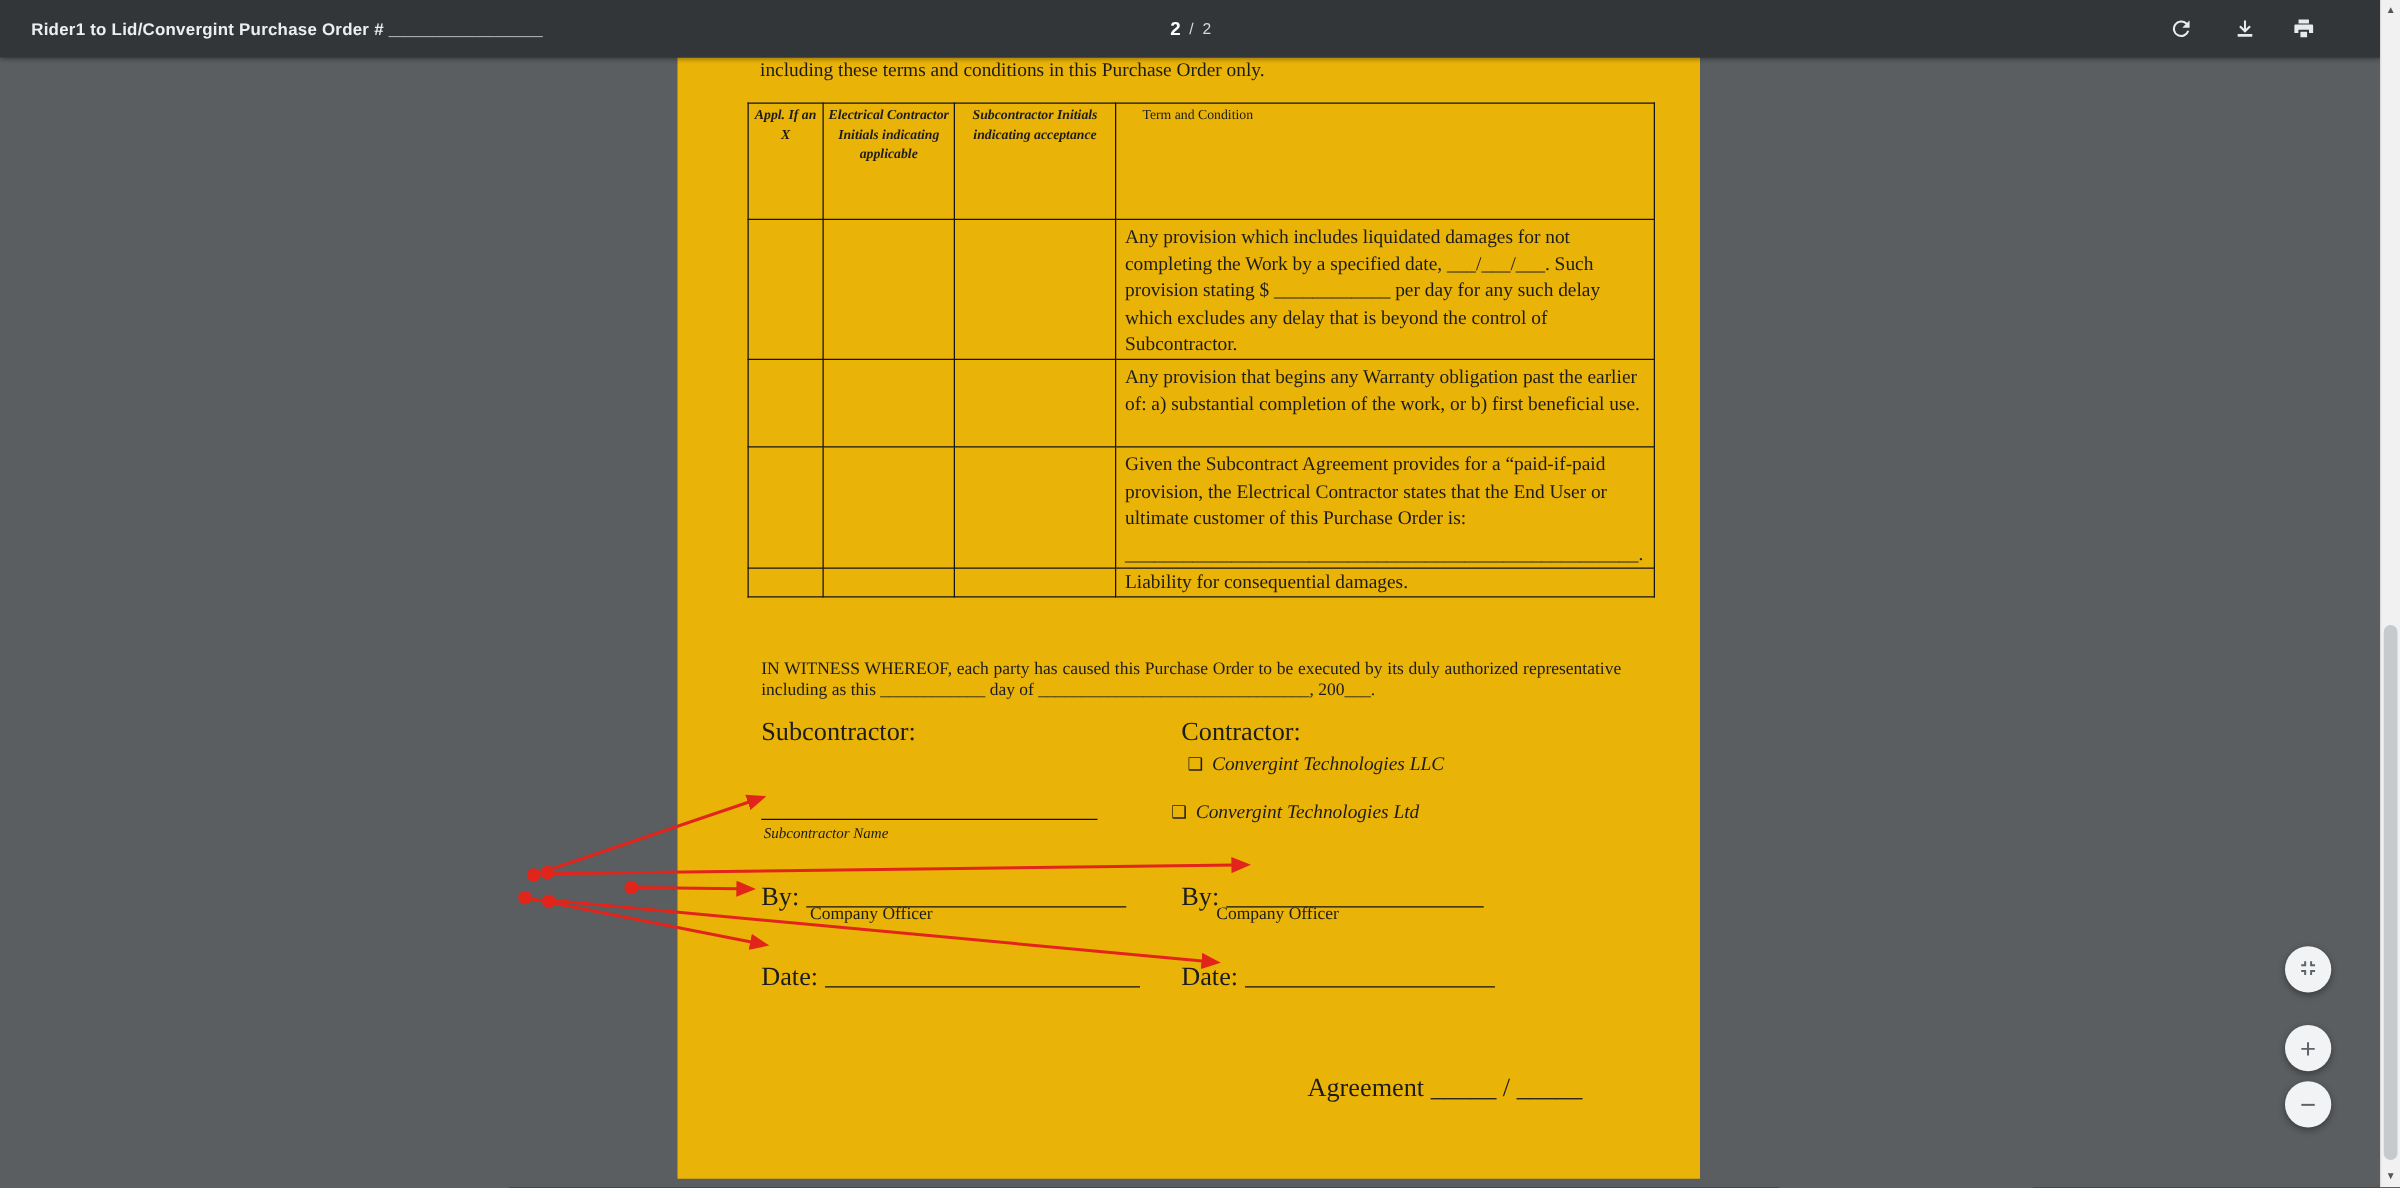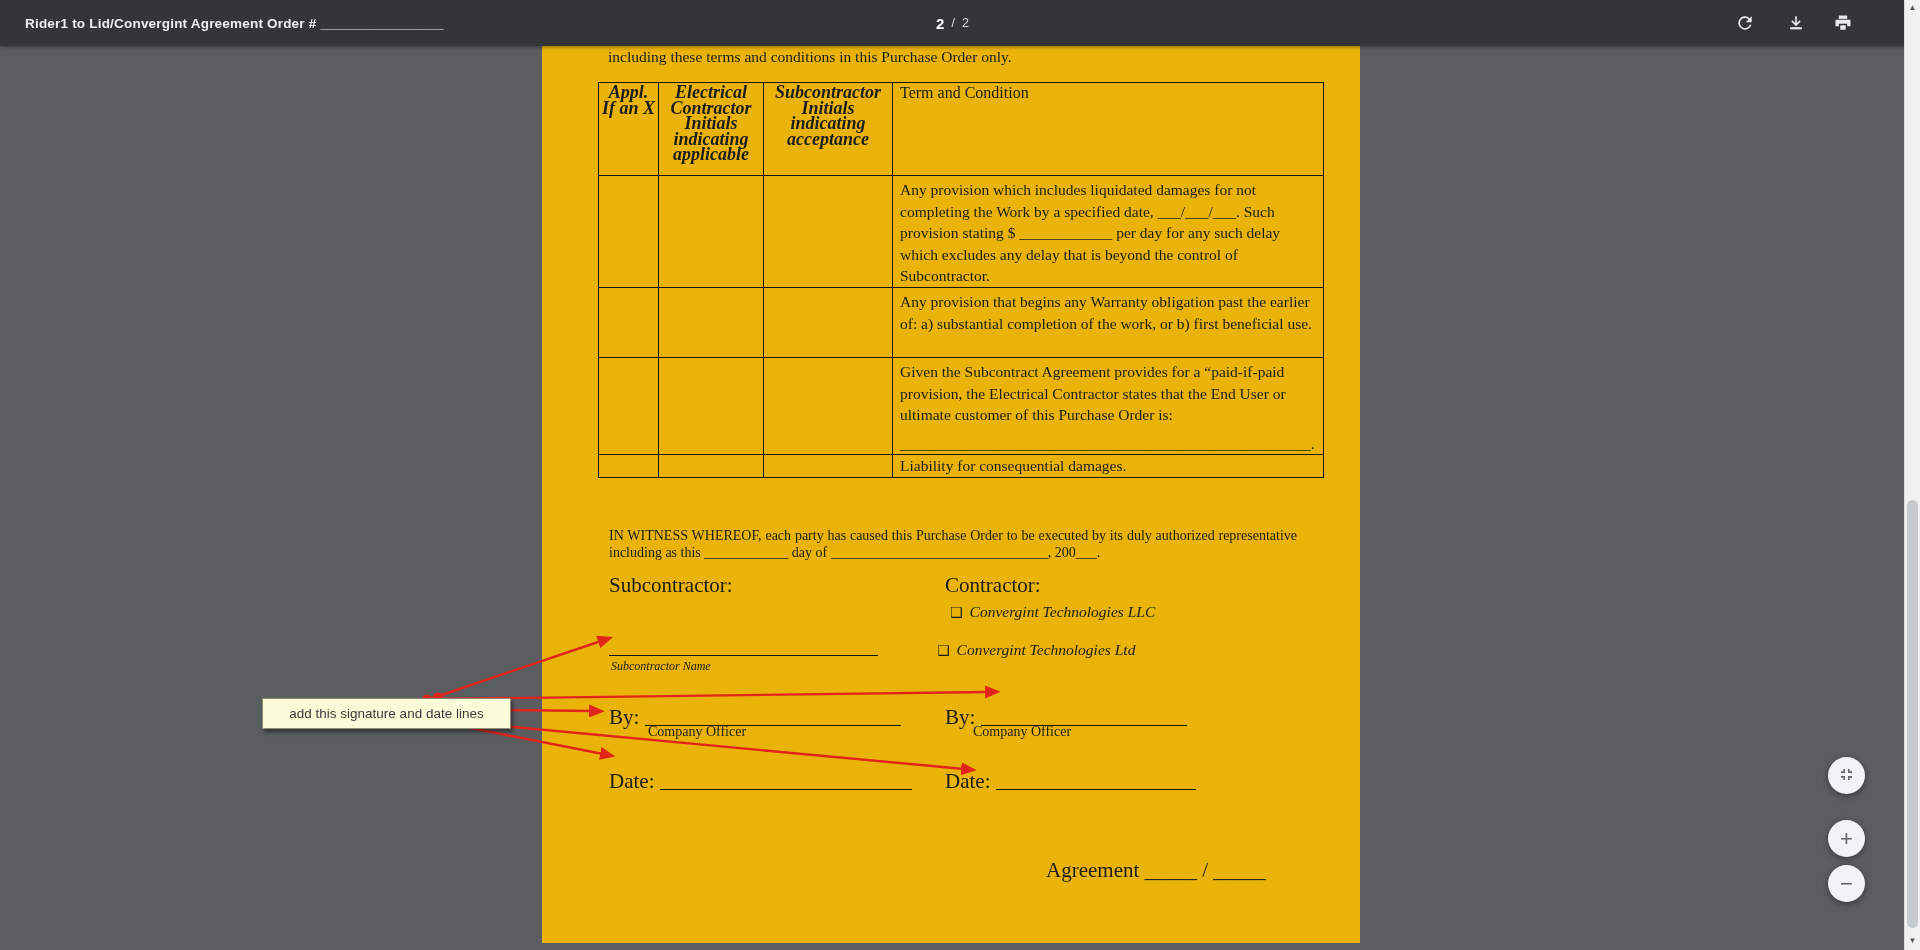--- a/index.html
+++ b/index.html
@@ -31,24 +31,24 @@
 
   
   .page{position:absolute;left:542px;top:46px;width:818px;height:897px;background:#eab308;
         color:#1c1c1c;font-family:"Liberation Serif","DejaVu Serif",serif;}
   .abs{position:absolute;}
   .top-line{left:66px;top:2px;font-size:15.5px;}
 
   
   table.terms{position:absolute;left:56px;top:36px;border-collapse:collapse;table-layout:fixed;}
   table.terms td,table.terms th{border:1px solid #141414;vertical-align:top;overflow:hidden;}
-  th.hd{font-weight:bold;font-style:italic;font-size:18px;line-height:15.5px;
+  th.hd{font-weight:bold;font-style:italic;font-size:11px;line-height:15.5px;
         vertical-align:middle;padding:2px 2px;}
-  th.hd-term{font-weight:normal;font-style:normal;font-size:16px;text-align:left;
-             vertical-align:middle;padding-left:7px;}
+  th.hd-term{font-weight:normal;font-style:normal;font-size:11px;text-align:left;
+             vertical-align:middle;padding-left:21px;}
   td.term{font-size:15.5px;line-height:21.5px;padding:3px 8px 0 7px;margin-top:24px;}
   tr.hrow{height:93px;} tr.r0{height:112px;} tr.r1{height:70px;} tr.r2{height:93px;} tr.r3{height:22px;}
   .blank-line{display:block;margin-top:7px;letter-spacing:0;white-space:nowrap;}
 
   
   .witness{left:67px;top:482px;width:688px;font-size:14px;line-height:16.5px;}
   .witness .j{text-align:justify;text-align-last:justify;}
 
   
   .lbl{font-size:21px;}
@@ -72,21 +72,21 @@
   .fab-fit{left:1828px;top:757px;}
   .fab-plus{left:1828px;top:820px;font-size:22px;font-weight:400;}
   .fab-minus{left:1828px;top:865px;font-size:22px;font-weight:400;}
 </style>
 </head>
 <body>
 
 <div class="app">
 
   <div class="toolbar">
-    <div class="toolbar-title">Rider1 to Lid/Convergint Agreement Order # ________________</div>
+    <div class="toolbar-title">Rider1 to Lid/Convergint Purchase Order # ________________</div>
     <div class="page-indicator">
       <span class="page-current">2</span>
       <span class="page-sep">/</span>
       <span class="page-total">2</span>
     </div>
     <button class="tb-btn" style="left:1733px">
       <span>
         <svg width="20" height="20" viewBox="0 0 24 24" fill="#e8eaed">
           <path d="M17.65 6.35A8 8 0 1 0 19.73 14h-2.09a6 6 0 1 1-1.41-6.24L13 11h7V4l-2.35 2.35z"></path>
         </svg>
@@ -212,23 +212,20 @@
     </g>
     <g fill="#e1251b">
       <circle cx="427" cy="700" r="5.5"></circle>
         <circle cx="438" cy="698" r="5.5"></circle>
       <circle cx="420" cy="718" r="5.5"></circle>
         <circle cx="439" cy="721" r="5.5"></circle>
       <circle cx="505" cy="710" r="5.5"></circle>
     </g>
   </svg>
 
-  <div class="annotation">
-    <span>add this signature and date lines</span>
-  </div>
 
   <button class="fab fab-fit">
     <span>
       <svg width="19" height="19" viewBox="0 0 24 24" fill="#5f6368">
         <path d="M5 16h3v3h2v-5H5v2zm3-8H5v2h5V5H8v3zm6 11h2v-3h3v-2h-5v5zm2-11V5h-2v5h5V8h-3z"></path>
       </svg>
     </span>
   </button>
   <button class="fab fab-plus">
     <span>+</span>

